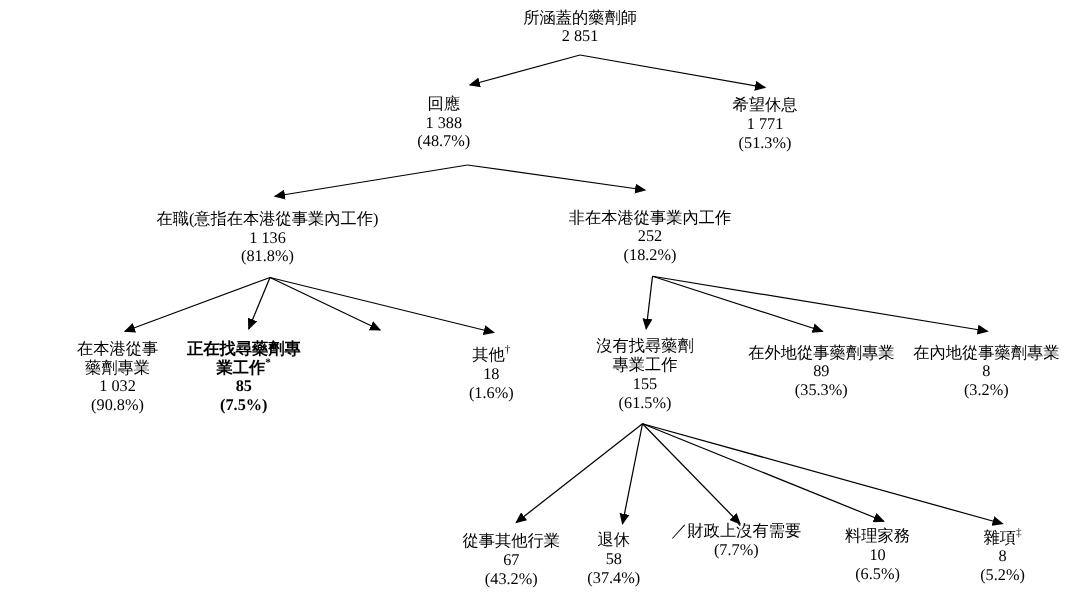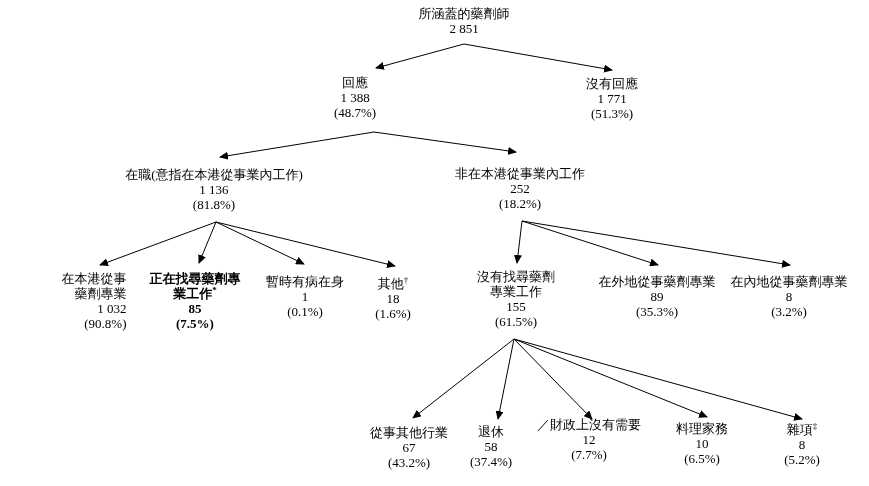--- a/index.html
+++ b/index.html
@@ -83,56 +83,51 @@
     <div class="val">2 851</div>
   </div>
 
   <div class="node" style="left:331px; top:75px;">
     <div class="lbl">回應</div>
     <div class="val">1 388</div>
     <div class="pct">(48.7%)</div>
   </div>
 
   <div class="node" style="left:588px; top:76px;">
-    <div class="lbl">沒有回應</div>
+    <div class="lbl">希望休息</div>
     <div class="val">1 771</div>
     <div class="pct">(51.3%)</div>
   </div>
 
   <div class="node" style="left:190px; top:167px;">
     <div class="lbl">在職(意指在本港從事業內工作)</div>
     <div class="val">1 136</div>
     <div class="pct">(81.8%)</div>
   </div>
 
   <div class="node" style="left:496px; top:166px;">
     <div class="lbl">非在本港從事業內工作</div>
     <div class="val">252</div>
     <div class="pct">(18.2%)</div>
   </div>
 
-  <div class="node" style="left:70px; top:271px;text-align:right;">
+  <div class="node" style="left:70px; top:271px;">
     <div class="lbl">在本港從事</div>
     <div class="lbl">藥劑專業</div>
     <div class="val">1 032</div>
     <div class="pct">(90.8%)</div>
   </div>
 
   <div class="node" style="left:171px; top:271px;font-weight:bold;">
     <div class="lbl">正在找尋藥劑專</div>
     <div class="lbl"><span>業工作</span><sup>*</sup></div>
     <div class="val">85</div>
     <div class="pct">(7.5%)</div>
   </div>
 
-  <div class="node" style="left:281px; top:274px;">
-    <div class="lbl">暫時有病在身</div>
-    <div class="val">1</div>
-    <div class="pct">(0.1%)</div>
-  </div>
 
   <div class="node" style="left:369px; top:276px;">
     <div class="lbl"><span>其他</span><sup>†</sup></div>
     <div class="val">18</div>
     <div class="pct">(1.6%)</div>
   </div>
 
   <div class="node" style="left:492px; top:269px;text-align:center;">
     <div class="lbl">沒有找尋藥劑</div>
     <div class="lbl">專業工作</div>
@@ -159,21 +154,20 @@
   </div>
 
   <div class="node" style="left:467px; top:424px;">
     <div class="lbl">退休</div>
     <div class="val">58</div>
     <div class="pct">(37.4%)</div>
   </div>
 
   <div class="node" style="left:565px; top:417px;">
     <div class="lbl">／財政上沒有需要</div>
-    <div class="val">12</div>
     <div class="pct">(7.7%)</div>
   </div>
 
   <div class="node" style="left:678px; top:421px;">
     <div class="lbl">料理家務</div>
     <div class="val">10</div>
     <div class="pct">(6.5%)</div>
   </div>
 
   <div class="node" style="left:778px; top:422px;">

